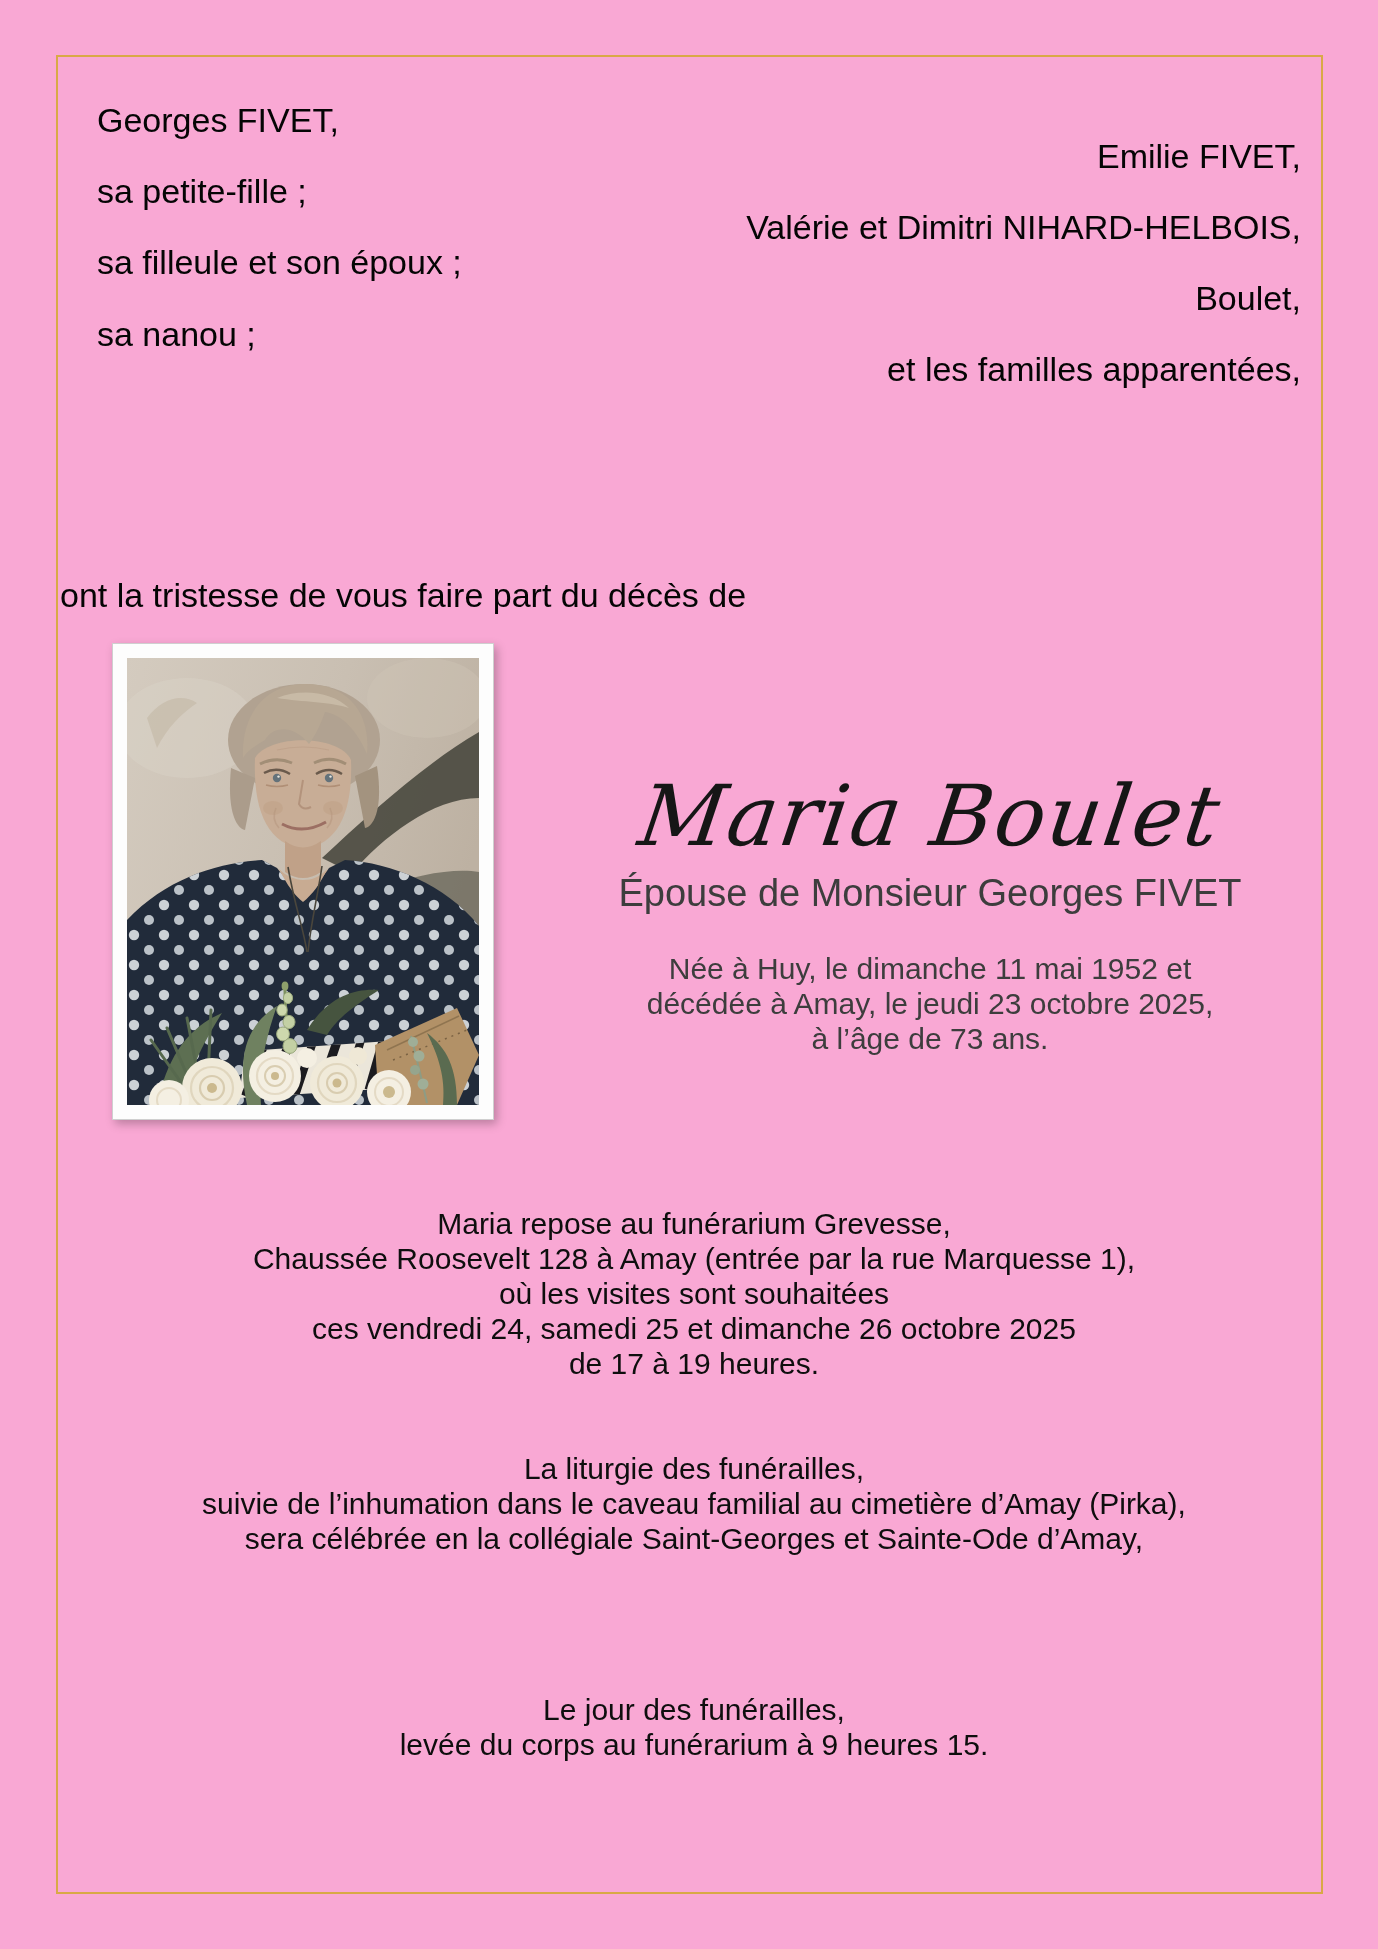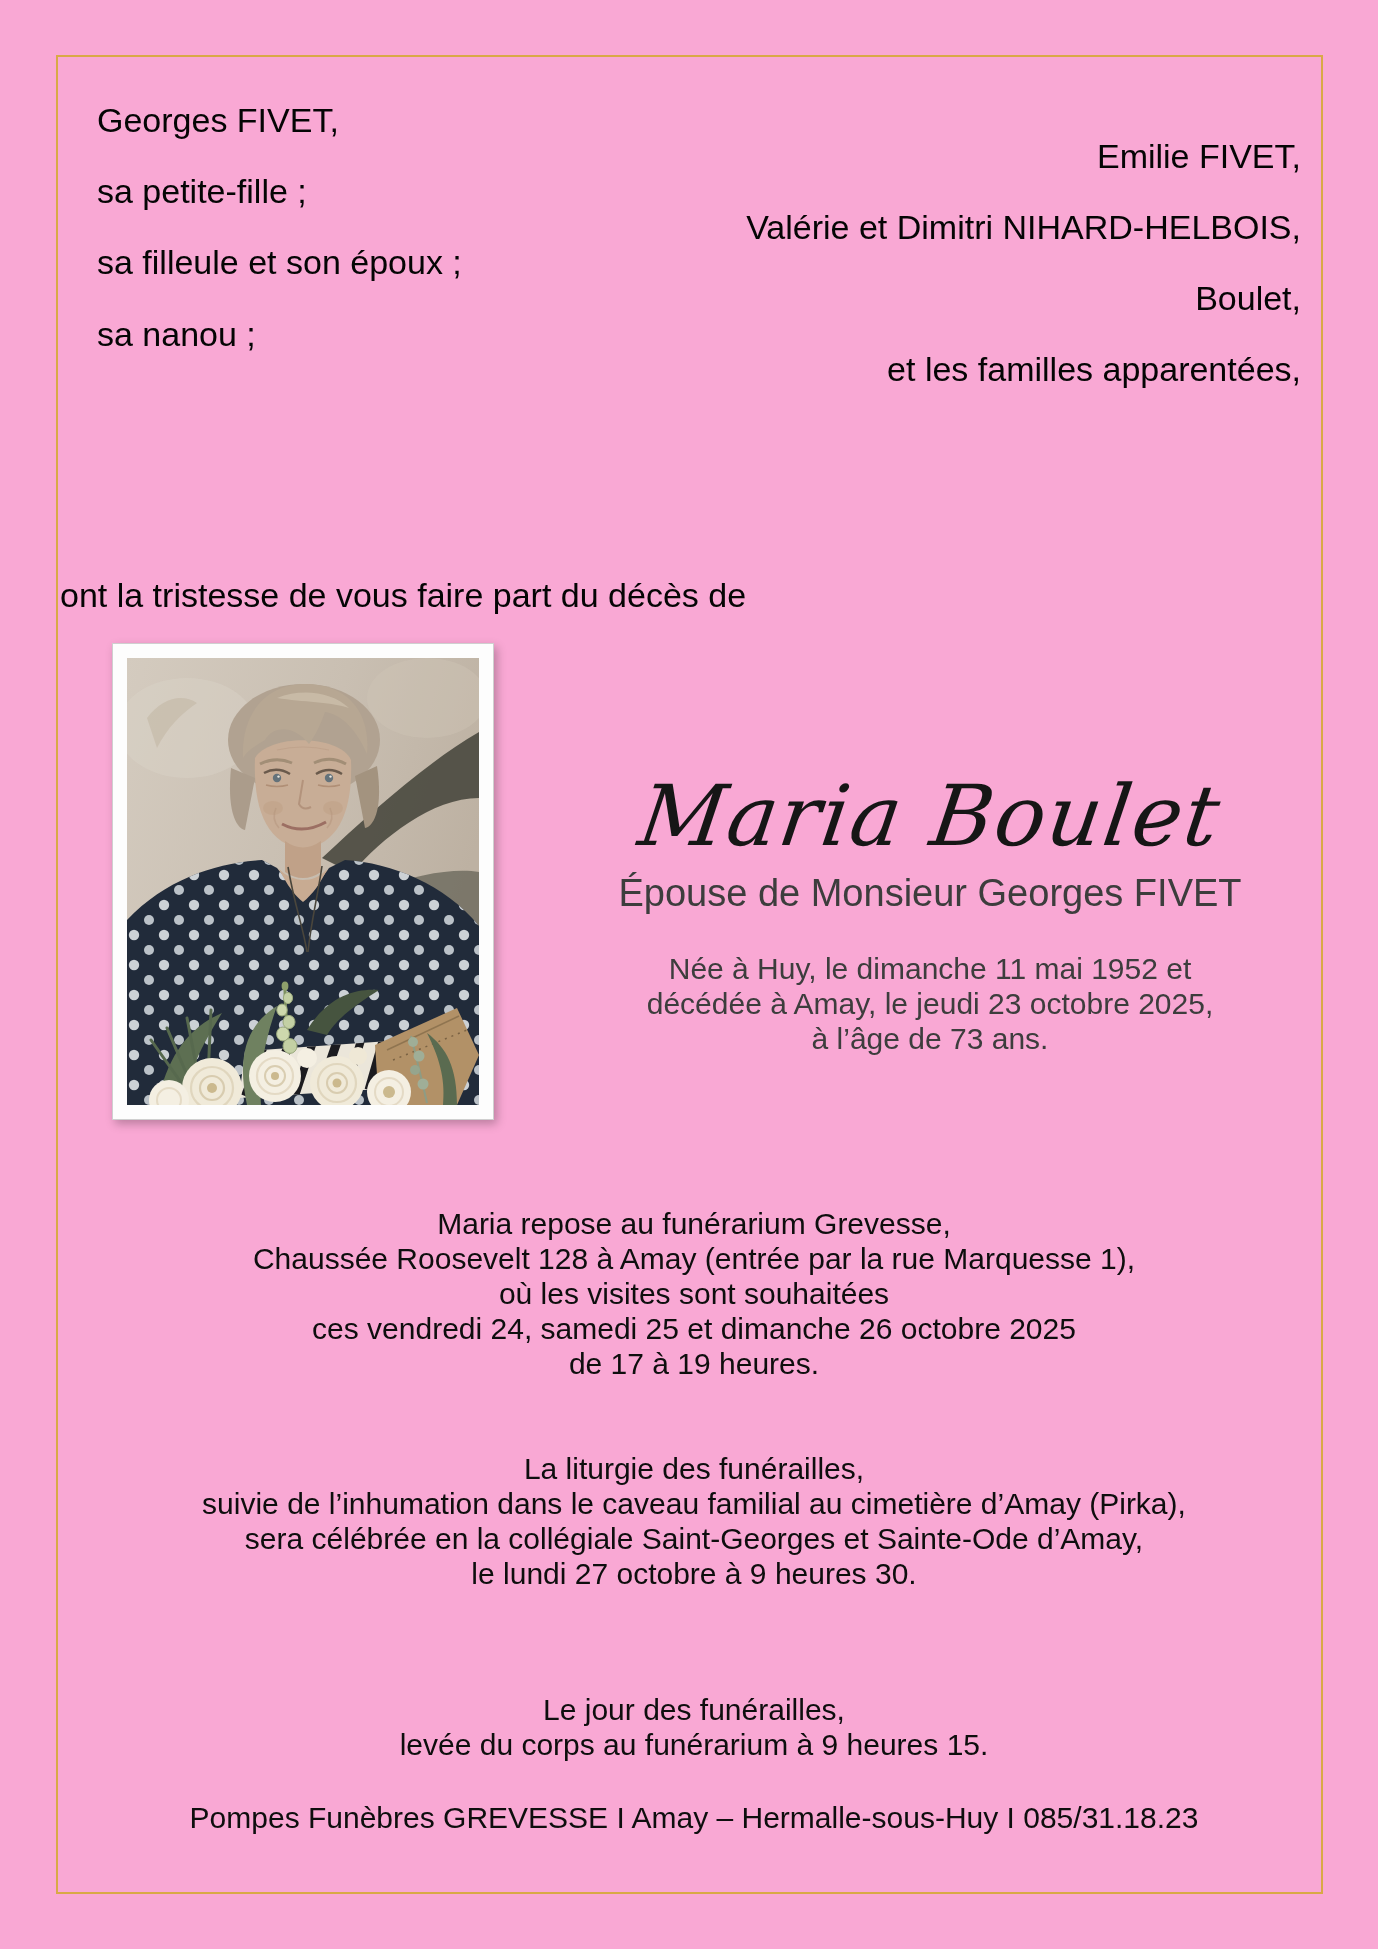--- a/index.html
+++ b/index.html
@@ -226,23 +226,21 @@
         <div><span class="b">Maria repose au funérarium Grevesse</span><span>,</span></div>
         <div><span>Chaussée Roosevelt 128 à Amay (entrée par la rue Marquesse 1),</span></div>
         <div><span>où les visites sont souhaitées</span></div>
         <div><span class="b">ces vendredi 24, samedi 25 et dimanche 26 octobre 2025</span></div>
         <div><span class="b">de 17 à 19 heures.</span></div>
       </div>
       <div class="para para-1">
         <div><span class="b">La liturgie des funérailles</span><span>,</span></div>
         <div><span>suivie de l’inhumation dans le caveau familial au cimetière d’Amay (Pirka),</span></div>
         <div><span>sera célébrée en la collégiale Saint-Georges et Sainte-Ode d’Amay,</span></div>
-        <div><span class="b">le lundi 27 octobre à 9 heures 30.</span></div>
       </div>
       <div class="para para-2">
         <div><span>Le jour des funérailles,</span></div>
         <div><span>levée du corps au funérarium à 9 heures 15.</span></div>
       </div>
     </div>
 
-  <div class="footer">Pompes Funèbres GREVESSE I Amay – Hermalle-sous-Huy I 085/31.18.23</div>
 
 </div>
 
 </body></html>

